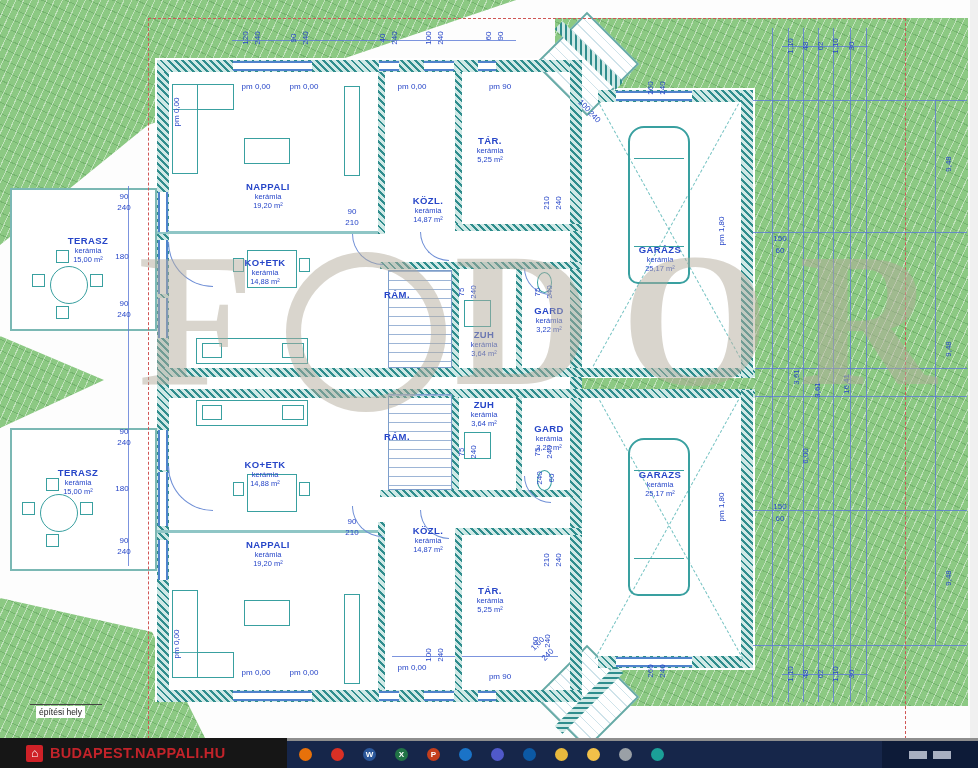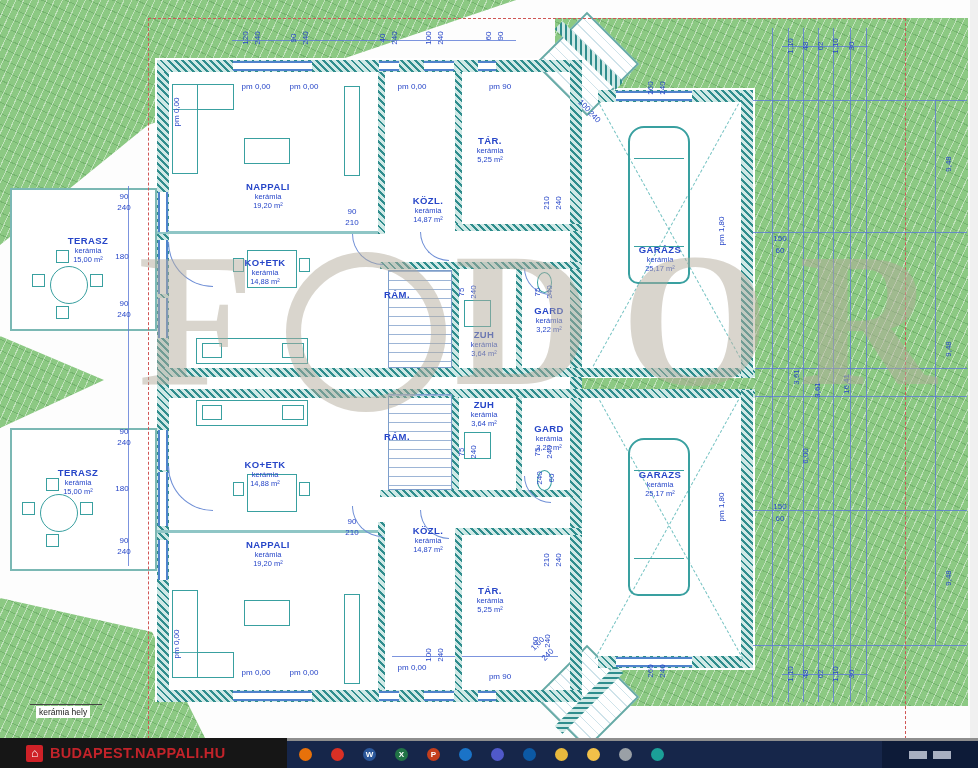--- a/index.html
+++ b/index.html
@@ -372,21 +372,21 @@
       <span class="dim" style="left: 836px; top: 46px; transform: translate(-50%, -50%) rotate(-90deg);">1,10</span>
       <span class="dim" style="left: 852px; top: 46px; transform: translate(-50%, -50%) rotate(-90deg);">30</span>
       <span class="dim" style="left: 791px; top: 674px; transform: translate(-50%, -50%) rotate(-90deg);">1,10</span>
       <span class="dim" style="left: 806px; top: 674px; transform: translate(-50%, -50%) rotate(-90deg);">48</span>
       <span class="dim" style="left: 821px; top: 674px; transform: translate(-50%, -50%) rotate(-90deg);">62</span>
       <span class="dim" style="left: 836px; top: 674px; transform: translate(-50%, -50%) rotate(-90deg);">1,10</span>
       <span class="dim" style="left: 852px; top: 674px; transform: translate(-50%, -50%) rotate(-90deg);">30</span>
     </div>
 
   <div class="site-line"></div>
-  <div class="site-label">kerámia hely</div>
+  <div class="site-label">építési hely</div>
 
   <div class="wm-big">
     <span>F</span>
     <span class="wm-circle"></span>
     <span>DOR</span>
   </div>
 
   <div class="edge-strip"></div>
 
   <div class="bottombar">

